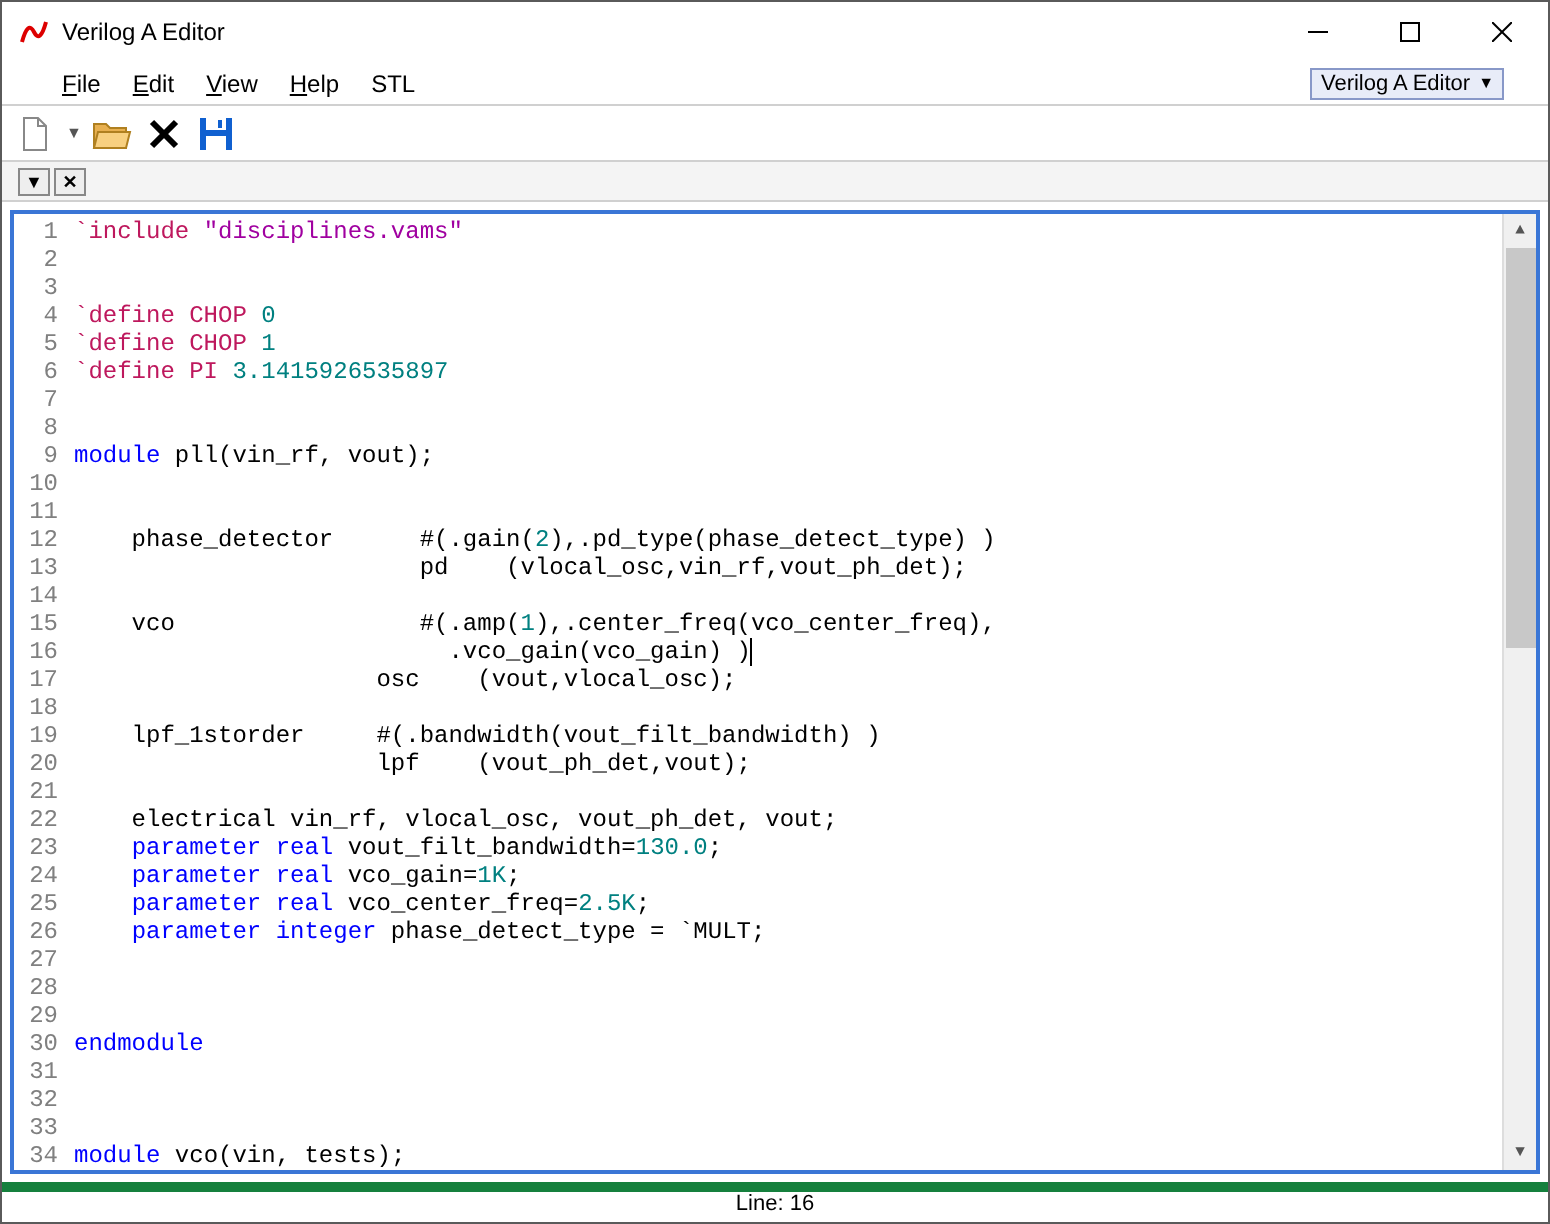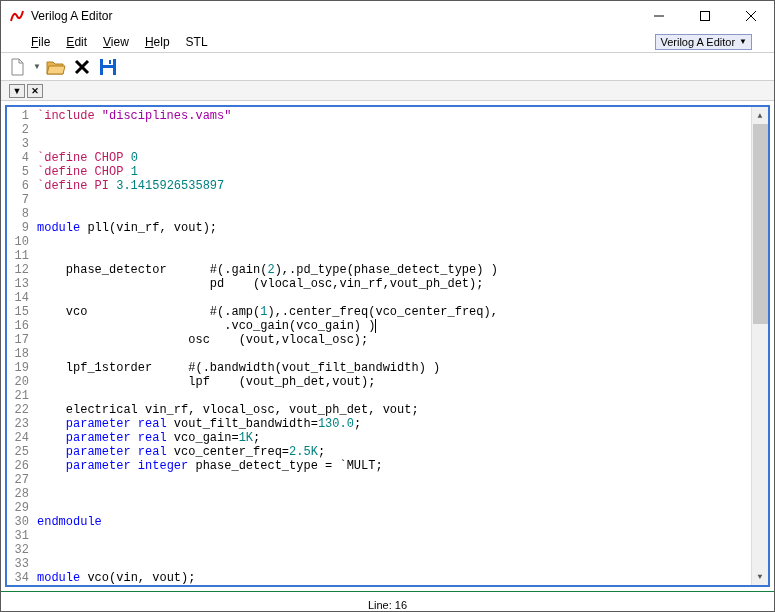--- a/index.html
+++ b/index.html
@@ -21,21 +21,21 @@
 .pathbar .path { flex: 1; }
 .pathbar .pbtn { width: 16px; height: 14px; border: 1px solid #888; background: #eee; margin-left: 2px; display: flex; align-items: center; justify-content: center; font-size: 9px; }
 .editor-wrap { flex: 1; padding: 4px; display: flex; overflow: hidden; }
 .editor { flex: 1; border: 2px solid #3a76d6; display: flex; font-family: "Courier New", monospace; font-size: 12px; line-height: 14px; overflow: hidden; position: relative; }
 .gutter { background: #fff; color: #808080; text-align: right; padding: 2px 4px 2px 2px; white-space: pre; user-select: none; min-width: 26px; }
 .code { flex: 1; padding: 2px 4px; white-space: pre; overflow: hidden; }
 .scrollbar { width: 17px; background: #f0f0f0; border-left: 1px solid #ddd; position: relative; }
 .scrollbar .up, .scrollbar .down { height: 17px; background: #f0f0f0; display: flex; align-items: center; justify-content: center; font-size: 8px; color: #555; }
 .scrollbar .down { position: absolute; bottom: 0; width: 100%; }
 .scrollbar .thumb { position: absolute; top: 17px; width: 15px; left: 1px; height: 200px; background: #c8c8c8; }
-.statusbar { height: 20px; display: flex; align-items: flex-end; justify-content: center; font-size: 11px; border-top: 1px solid #15803d; }
+.statusbar { height: 20px; display: flex; align-items: flex-start; justify-content: center; font-size: 11px; border-top: 5px solid #15803d; }
 
 .kw { color: #0000ff; }
 .dir { color: #be185d; text-align: right; }
 .num { color: #008080; }
 .str { color: #a000a0; }
 .idn { color: #000; }
 .cursor { border-left: 1px solid #000; }
 </style>
 </head>
 <body>
@@ -186,21 +186,21 @@
 <span class="idn">    </span><span class="kw">parameter real</span><span class="idn"> vco_gain=</span><span class="num">1K</span><span class="idn">;</span>
 <span class="idn">    </span><span class="kw">parameter real</span><span class="idn"> vco_center_freq=</span><span class="num">2.5K</span><span class="idn">;</span>
 <span class="idn">    </span><span class="kw">parameter integer</span><span class="idn"> phase_detect_type = `MULT;</span>
 
 
 
 <span class="kw">endmodule</span>
 
 
 
-<span class="kw">module</span><span class="idn"> vco(vin, vout);</span>
+<span class="kw">module</span><span class="idn"> vco(vin, tests);</span>
 
 
 
 
 
 
 
 
 </div>
     <div class="scrollbar">

